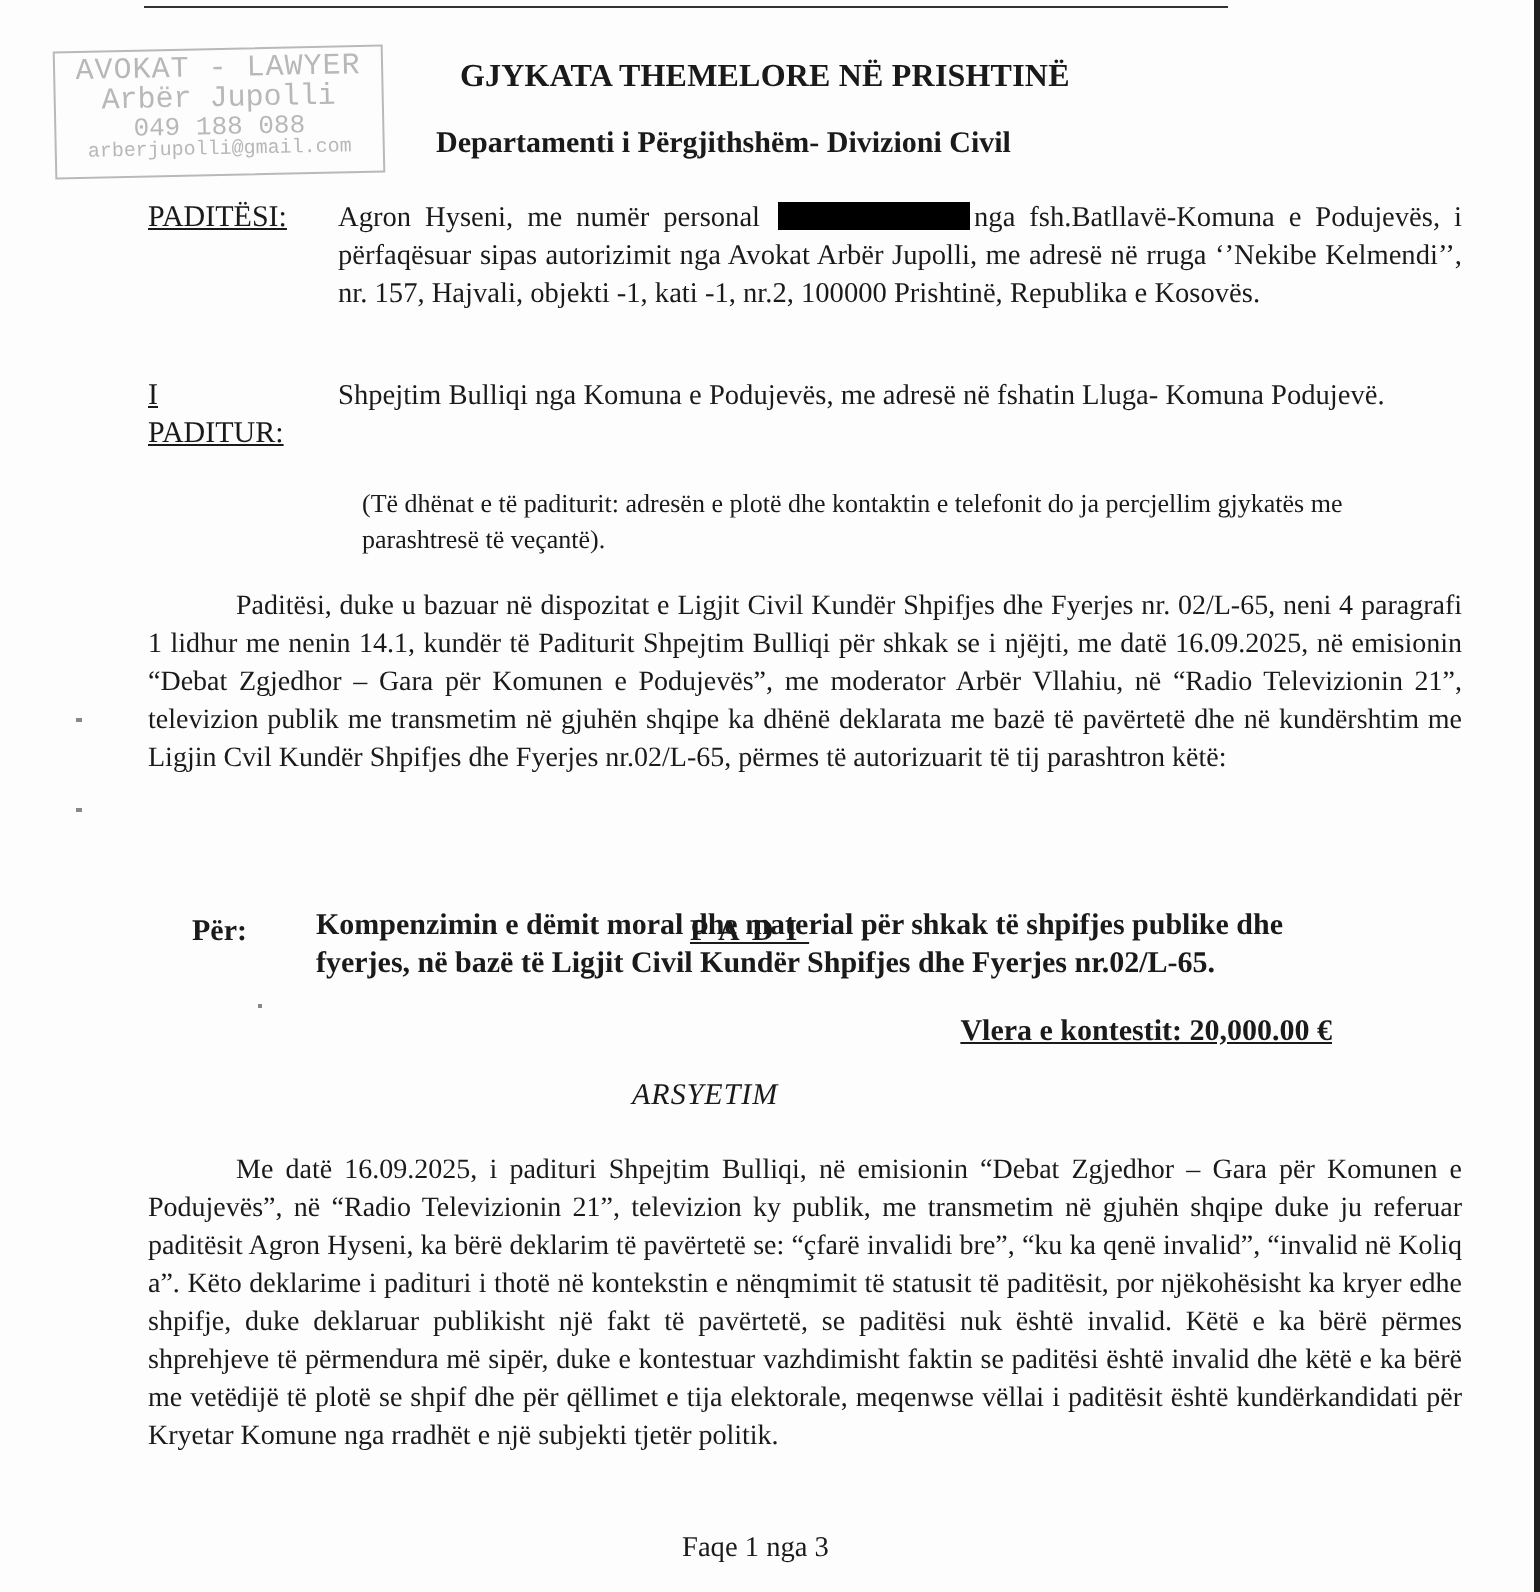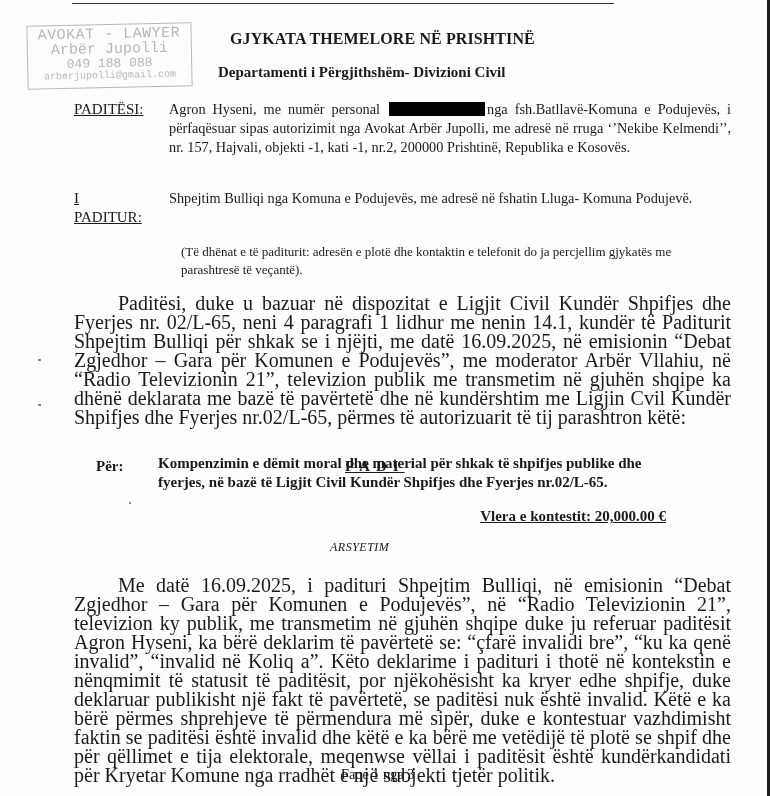--- a/index.html
+++ b/index.html
@@ -29,34 +29,34 @@
 
     .party { position: absolute; left: 74px; font-size: 14.3px; line-height: 19px; }
     .party .label { position: absolute; left: 0; top: 0; font-weight: normal; text-decoration: underline; font-size: 15px; }
     .party .text { position: absolute; left: 95px; width: 562px; text-align: justify; }
     .redact { display: inline-block; width: 96px; height: 14px; background: #000; vertical-align: -2px; margin: 0 2px; }
 
     .note { position: absolute; left: 169px; top: 243px; width: 550px; font-size: 13px; line-height: 18px; margin-left: 12px; }
 
     .para {
       position: absolute; left: 74px; width: 657px;
-      font-size: 20px; line-height: 19px; text-align: justify; text-indent: 44px;
+      font-size: 14px; line-height: 19px; text-align: justify; text-indent: 44px;
     }
 
     .padi-title { position: absolute; left: 345px; top: 421px; font-weight: bold; text-decoration: underline; font-size: 15px; letter-spacing: 6px; margin-top: 37px; }
 
     .per-label { position: absolute; left: 96px; top: 458px; font-weight: bold; font-size: 15px; text-align: center; }
     .per-text {
       position: absolute; left: 158px; top: 454px; width: 510px;
       font-weight: bold; font-size: 15px; line-height: 19px; 
     }
 
     .vlera { position: absolute; right: 104px; top: 508px; font-weight: bold; font-size: 15px; text-decoration: underline; }
 
-    .arsyetim { position: absolute; left: 330px; top: 540px; font-style: italic; font-size: 12px; letter-spacing: 0.5px; }
+    .arsyetim { position: absolute; left: 316px; top: 540px; font-style: italic; font-size: 15px; letter-spacing: 0.5px; }
 
     .footer { position: absolute; left: 341px; top: 766px; font-size: 14.3px; }
 
     .dot { position: absolute; width: 3px; height: 2px; background: #888; }
   </style>
 </head>
 <body>
 
 <div class="right-edge"></div>
 <div class="top-rule"></div>
@@ -66,21 +66,21 @@
   <div class="l2">Arbër Jupolli</div>
   <div class="l3">049 188 088</div>
   <div class="l4">arberjupolli@gmail.com</div>
 </div>
 
 <div class="court-title">GJYKATA THEMELORE NË PRISHTINË</div>
 <div class="court-dept">Departamenti i Përgjithshëm- Divizioni Civil</div>
 
 <div class="party" style="top:100px;">
   <span class="label">PADITËSI:</span>
-  <div class="text"><span>Agron Hyseni, me numër personal</span> <span class="redact"></span><span>nga fsh.Batllavë-Komuna e Podujevës, i përfaqësuar sipas autorizimit nga Avokat Arbër Jupolli, me adresë në rruga ‘’Nekibe Kelmendi’’, nr. 157, Hajvali, objekti -1, kati -1, nr.2, 200000 Prishtinë, Republika e Kosovës.</span></div>
+  <div class="text"><span>Agron Hyseni, me numër personal</span> <span class="redact"></span><span>nga fsh.Batllavë-Komuna e Podujevës, i përfaqësuar sipas autorizimit nga Avokat Arbër Jupolli, me adresë në rruga ‘’Nekibe Kelmendi’’, nr. 157, Hajvali, objekti -1, kati -1, nr.2, 100000 Prishtinë, Republika e Kosovës.</span></div>
 </div>
 
 <div class="party" style="top:189px;">
   <span class="label">I PADITUR:</span>
   <div class="text">Shpejtim Bulliqi nga Komuna e Podujevës, me adresë në fshatin Lluga- Komuna Podujevë.</div>
 </div>
 
 <div class="note">(Të dhënat e të paditurit: adresën e plotë dhe kontaktin e telefonit do ja percjellim gjykatës me parashtresë të veçantë).</div>
 
 <div class="para" style="top:294px;">Paditësi, duke u bazuar në dispozitat e Ligjit Civil Kundër Shpifjes dhe Fyerjes nr. 02/L-65, neni 4 paragrafi 1 lidhur me nenin 14.1, kundër të Paditurit Shpejtim Bulliqi për shkak se i njëjti, me datë 16.09.2025, në emisionin “Debat Zgjedhor – Gara për Komunen e Podujevës”, me moderator Arbër Vllahiu, në “Radio Televizionin 21”, televizion publik me transmetim në gjuhën shqipe ka dhënë deklarata me bazë të pavërtetë dhe në kundërshtim me Ligjin Cvil Kundër Shpifjes dhe Fyerjes nr.02/L-65, përmes të autorizuarit të tij parashtron këtë:</div>

